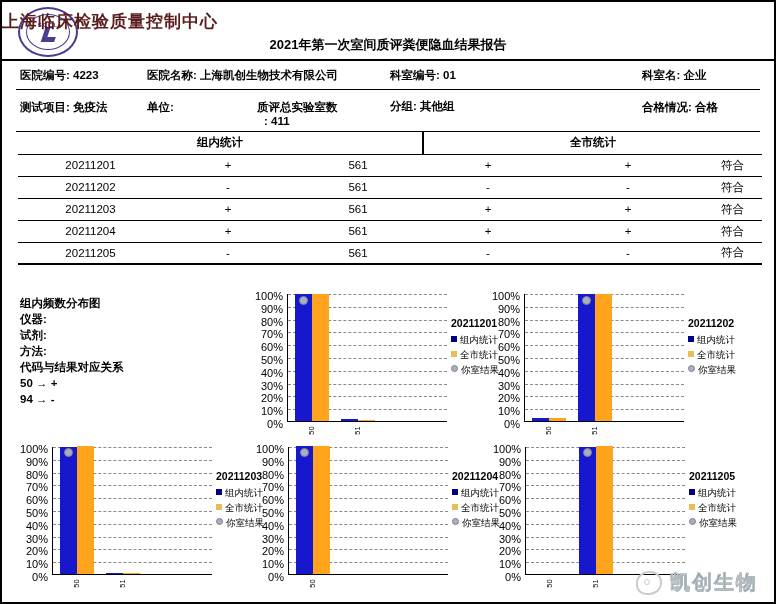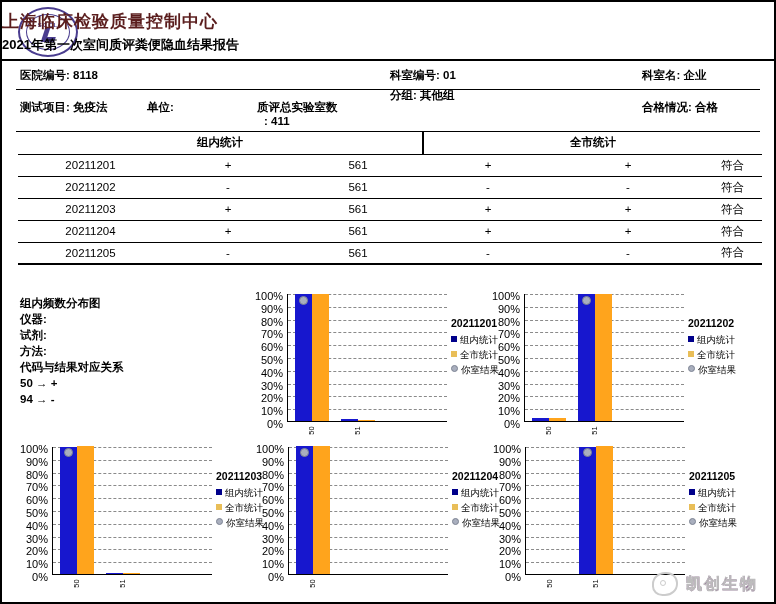--- a/index.html
+++ b/index.html
@@ -18,21 +18,21 @@
   .seal-inner { width:44px; height:36px; border-radius:50%; border:1px solid #4a3d8f;
     display:flex; flex-direction:column; align-items:center; justify-content:center; }
   .seal-top { font-size:6px; letter-spacing:1px; }
   .seal-l { width:14px; height:14px; position:relative; }
   .seal-l:before { content:""; position:absolute; left:2px; top:0; width:5px; height:14px;
      background:#4a3d8f; transform:skewX(-18deg); }
   .seal-l:after { content:""; position:absolute; left:5px; bottom:0; width:9px; height:5px;
      background:#4a3d8f; transform:skewX(-18deg); }
   .title { position:absolute; left:0; right:0; top:8px; text-align:left;
     font-size:17px; letter-spacing:1px; }
-  .subtitle { position:absolute; left:0; right:0; top:34px; text-align:left;
+  .subtitle { position:absolute; left:0; right:0; top:34px; text-align:center;
     font-size:13px; color:#000; }
   .rule { position:absolute; left:0; right:0; height:2px; background:#000; }
   .thinline { position:absolute; left:14px; right:14px; height:1px; background:#000; }
   
   .info { position:absolute; font-size:11.5px; white-space:nowrap; }
   .info .val { font-weight:bold; }
   
   .qc-table { position:absolute; left:16px; top:130px; width:744px;
     border-collapse:collapse; table-layout:fixed; font-size:11.5px; }
   .qc-table td { text-align:center; padding:0; }
@@ -56,51 +56,52 @@
     transform:rotate(-90deg); transform-origin:center; width:14px; text-align:center; }
   .dot { position:absolute; width:9px; height:9px; border-radius:50%; }
   .legend { position:absolute; left:196px; top:26px; font-size:9.5px; line-height:15px;
     white-space:nowrap; }
   .legend .ltitle { font-size:10.5px; margin-bottom:1px; }
   .lmark { display:inline-block; width:6px; height:6px; margin-right:3px; vertical-align:1px; }
   .lmark.circle { width:7px; height:7px; border-radius:50%; }
   .lrow { font-weight:normal; }
   
   .watermark { position:absolute; right:16px; bottom:6px; display:flex; align-items:center;
-    color:#701a75; font-size:16px; letter-spacing:2px; -webkit-text-stroke:0.5px #bdbdbd; }
+    color:#0369a1; font-size:20px; letter-spacing:2px; -webkit-text-stroke:0.5px #bdbdbd; }
   .wm-logo { width:26px; height:24px; border:2px solid #cccccc; border-radius:50% 45% 50% 40%;
     margin-right:8px; position:relative; }
   .wm-logo:before { content:""; position:absolute; left:6px; top:6px; width:4px; height:4px;
     border:1.5px solid #cccccc; border-radius:50%; }
 </style>
 </head>
 <body>
 
 <div class="page">
 
   <div class="seal">
     <div class="seal-inner">
       <span class="seal-top">SCCL</span>
       <span class="seal-l"></span>
     </div>
   </div>
   <div class="title" id="main-title" style="color: rgb(90, 29, 29);">上海临床检验质量控制中心</div>
   <div class="subtitle">2021年第一次室间质评粪便隐血结果报告</div>
   <div class="rule" style="top:57px"></div>
 
-  <div class="info" style="left:18px; top:66px"><span>医院编号: </span><span class="val">8118</span></div>
+  <div class="info" style="left:18px; top:66px"><span>医院编号: </span><span class="val">4223</span></div>
+  <div class="info" style="left:145px; top:66px"><span>医院名称: </span><span class="val">上海凯创生物技术有限公司</span></div>
   <div class="info" style="left:388px; top:66px"><span>科室编号: </span><span class="val">01</span></div>
   <div class="info" style="left:640px; top:66px"><span>科室名: </span><span class="val">企业</span></div>
   <div class="thinline" style="top:87px"></div>
 
   <div class="info" style="left:18px; top:98px"><span>测试项目: </span><span class="val">免疫法</span></div>
   <div class="info" style="left:145px; top:98px"><span>单位: </span><span class="val"></span></div>
   <div class="info" style="left:255px; top:98px"><span>质评总实验室数</span></div>
   <div class="info" style="left:262px; top:113px"><span class="val">: 411</span></div>
-  <div class="info" style="left:388px; top:86px"><span>分组: </span><span class="val">其他组</span></div>
+  <div class="info" style="left:388px; top:97px"><span>分组: </span><span class="val">其他组</span></div>
   <div class="info" style="left:640px; top:98px"><span>合格情况: </span><span class="val">合格</span></div>
   <div class="thinline" style="top:129px"></div>
 
   <table class="qc-table">
     <colgroup>
       <col style="width:145px">
         <col style="width:130px">
         <col style="width:130px">
       <col style="width:130px">
         <col style="width:150px">

